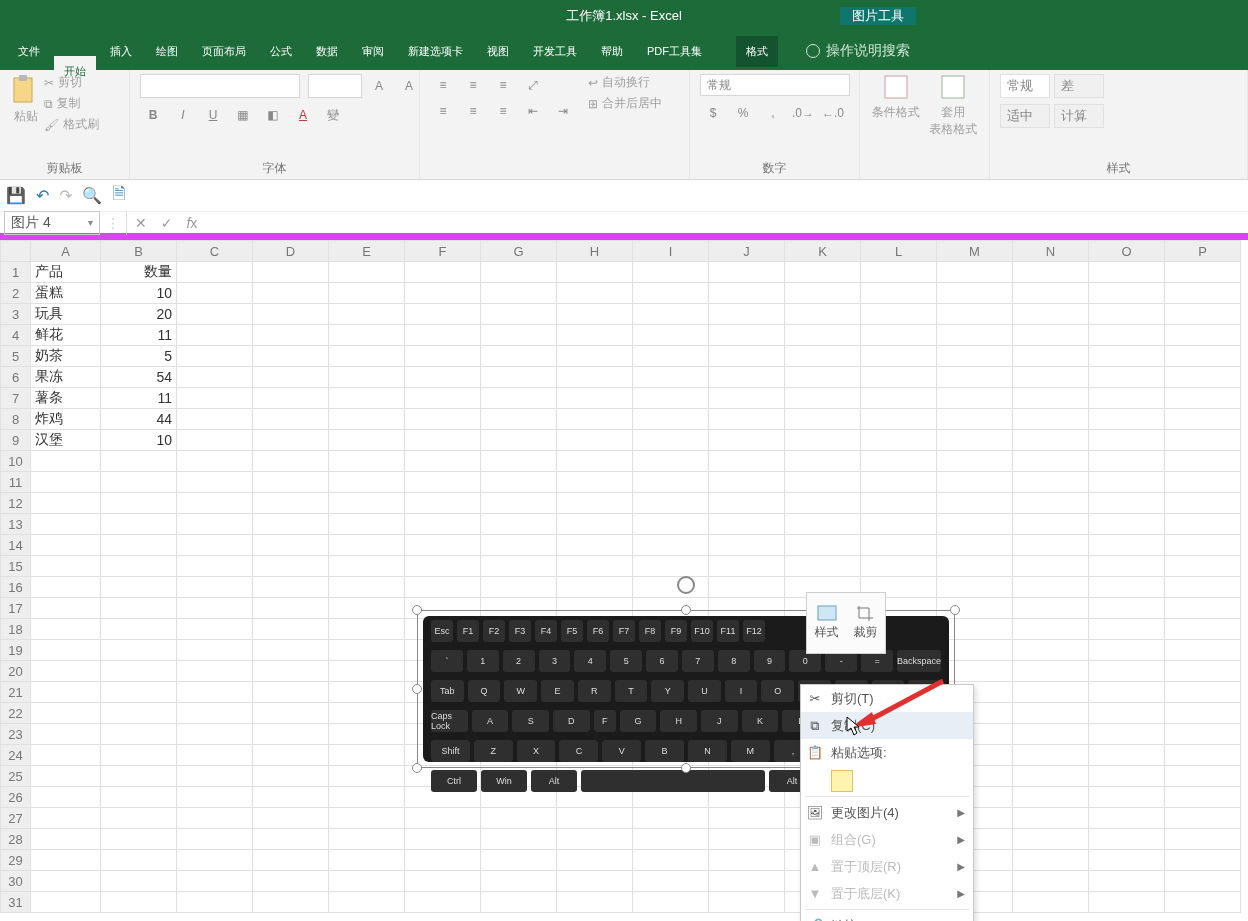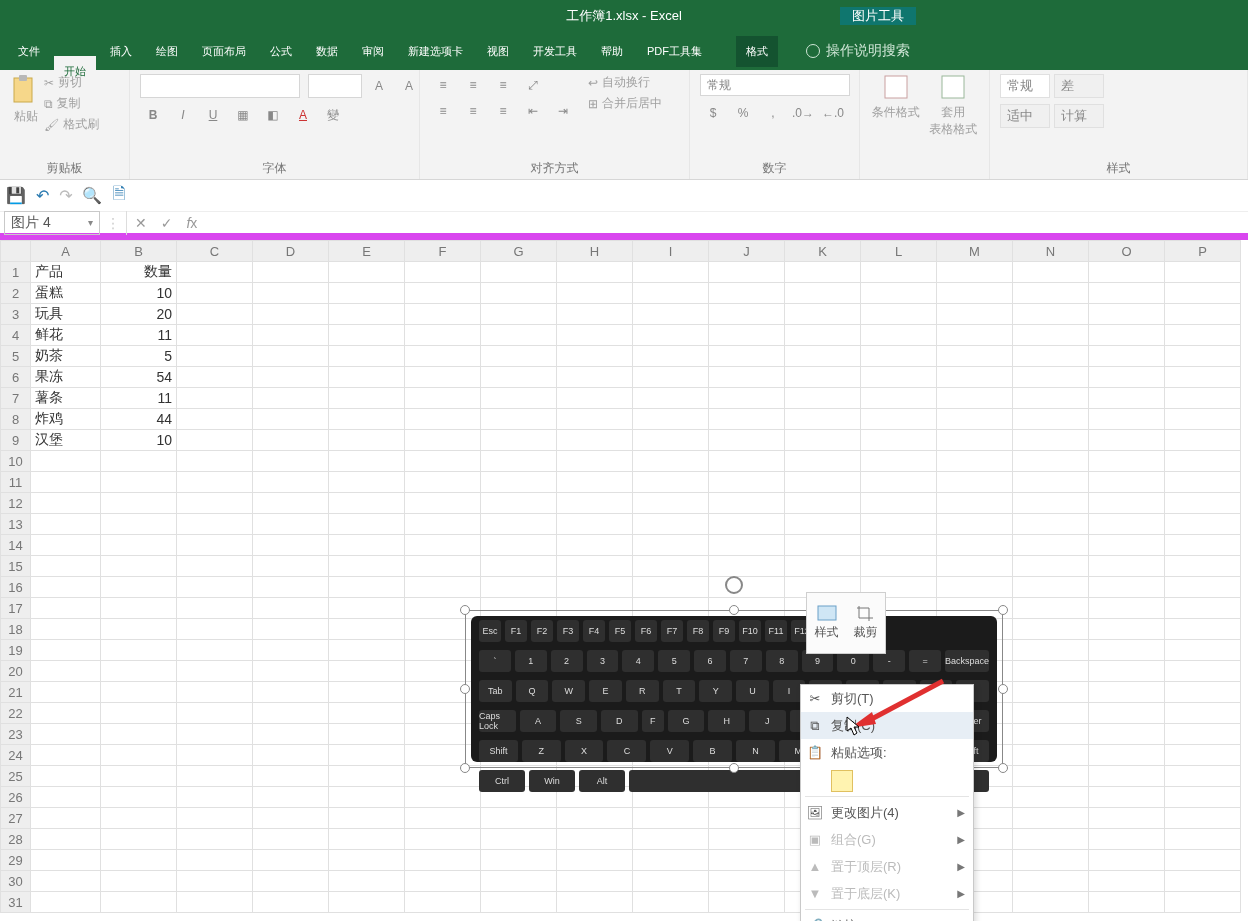--- a/index.html
+++ b/index.html
@@ -30,21 +30,21 @@
   .namebox { width:96px; height:24px; border:1px solid #c9c9c9; padding:2px 6px; font-size:14px; display:flex; justify-content:space-between; align-items:center;}
   .fxbar { flex:1; height:24px; border-left:1px solid #ddd; padding-left:8px; display:flex; align-items:center; gap:14px; color:#999;}
   .grid-wrap { position:relative; }
   table.sheet { border-collapse:collapse; font-size:14px; color:#333; }
   table.sheet th, table.sheet td { border:1px solid #e0e0e0; height:21px; }
   table.sheet th { background:#eeeeee; font-weight:normal; color:#777; font-size:13px; }
   .rowhdr { width:30px; text-align:center; background:#eeeeee; color:#777; font-size:13px;}
   .num { text-align:right; padding-right:4px; }
   .txt { padding-left:4px; }
   .colA { width:70px;} .colB{width:76px;} .colOther{width:76px;}
-  .image-sel { position:absolute; left:417px; top:370px; width:538px; height:158px;margin-left:48px; }
+  .image-sel { position:absolute; left:417px; top:370px; width:538px; height:158px; }
   .image-sel .frame { position:absolute; inset:0; border:1px solid #888; }
   .handle { position:absolute; width:10px; height:10px; background:#fff; border:1px solid #888; border-radius:50%; }
   .kbd { position:absolute; inset:6px; background:#1b1b1b; border-radius:6px; }
   .kbd .krow { display:flex; gap:4px; padding:4px 8px; }
   .key { background:#2f2f2f; color:#ddd; font-size:9px; border-radius:3px; height:22px; display:flex; align-items:center; justify-content:center; flex:1; }
   .key.small{flex:0 0 22px;}
   .rotate { position:absolute; left:50%; top:-34px; transform:translateX(-50%); width:18px; height:18px; border:2px solid #888; border-radius:50%; }
   .minitoolbar { position:absolute; left:806px; top:352px; width:80px; height:62px; background:#fbfbfb; border:1px solid #cfcfcf; display:flex; }
   .minitoolbar .mbtn { flex:1; display:flex; flex-direction:column; align-items:center; justify-content:center; font-size:12px; color:#555; gap:3px; }
   .ctxmenu { position:absolute; left:800px; top:444px; width:174px; background:#fff; border:1px solid #c9c9c9; box-shadow:2px 2px 6px rgba(0,0,0,.15); font-size:13px; color:#555;}
@@ -170,21 +170,20 @@
         <div class="row">
             <span>↩</span>
             <span>自动换行</span>
           </div>
         <div class="row">
             <span>⊞</span>
             <span>合并后居中</span>
           </div>
       </div>
     </div>
-    <div class="label">对齐方式</div>
   </div>
 
   <div class="group" style="width:170px">
     <div class="body col">
       <div class="wideselect" style="display:flex;align-items:center;padding:0 6px;color:#888">
           <span>常规</span>
         </div>
       <div class="row">
         <div class="iconbtn">$</div>
         <div class="iconbtn">%</div>

